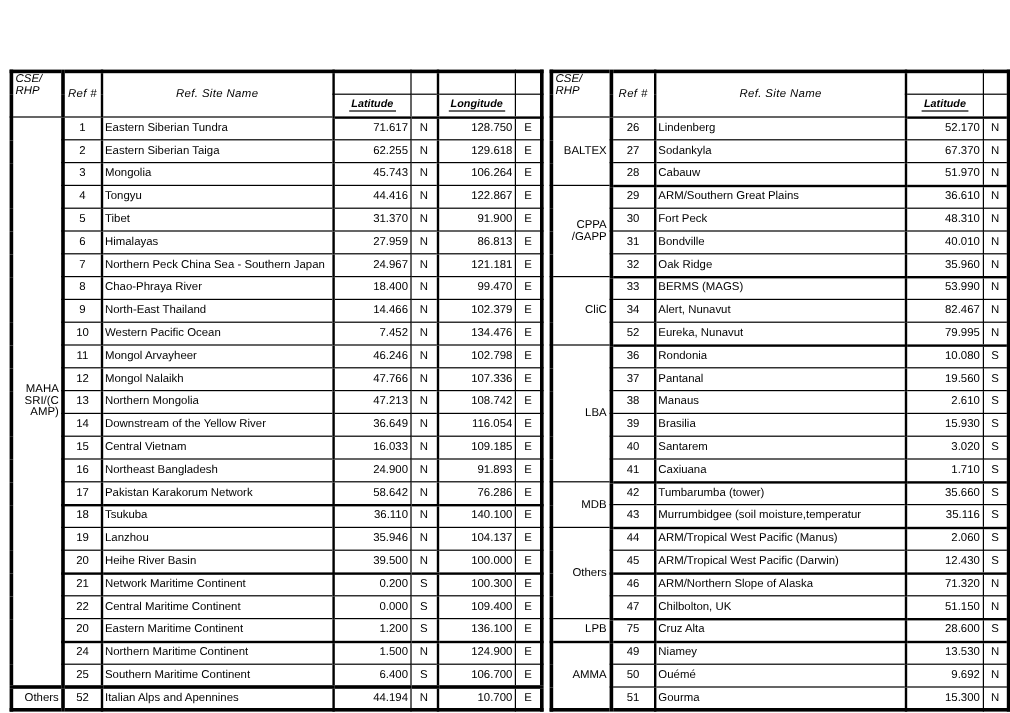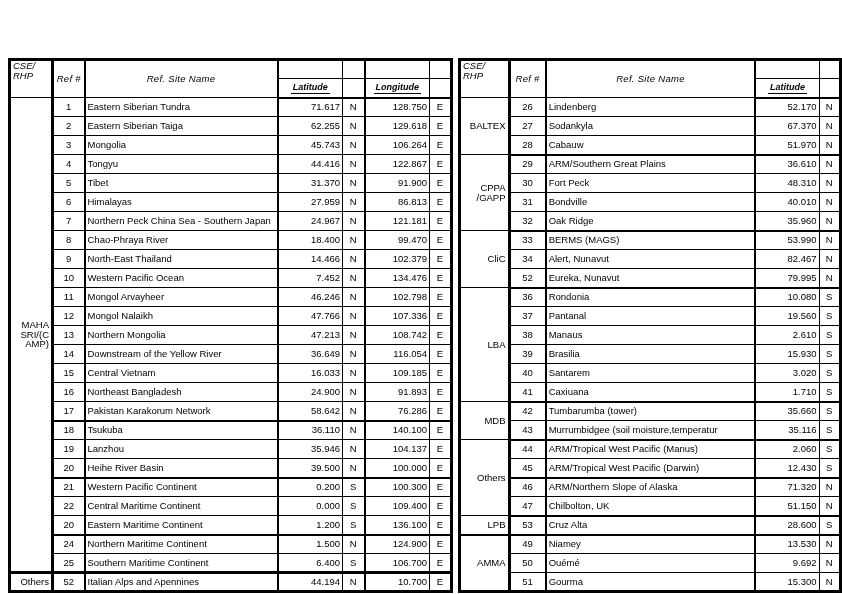--- a/index.html
+++ b/index.html
@@ -327,21 +327,21 @@
           <tr class="thickbottom">
             <td class="refnum">20</td>
             <td class="sitename">Heihe River Basin</td>
             <td class="num lat-cell">39.500</td>
             <td class="hemi">N</td>
             <td class="num lat-cell">100.000</td>
             <td class="hemi">E</td>
           </tr>
           <tr>
             <td class="refnum">21</td>
-            <td class="sitename">Western Pacific Continent</td>
+            <td class="sitename">Network Maritime Continent</td>
             <td class="num lat-cell">0.200</td>
             <td class="hemi">S</td>
             <td class="num lat-cell">100.300</td>
             <td class="hemi">E</td>
           </tr>
           <tr>
             <td class="refnum">22</td>
             <td class="sitename">Central Maritime Continent</td>
             <td class="num lat-cell">0.000</td>
             <td class="hemi">S</td>
@@ -547,21 +547,21 @@
             <td class="hemi">N</td>
           </tr>
           <tr class="thickbottom">
             <td class="refnum">47</td>
             <td class="sitename">Chilbolton, UK</td>
             <td class="num lat-cell">51.150</td>
             <td class="hemi">N</td>
           </tr>
           <tr class="thickbottom">
             <td class="grp" rowspan="1">LPB</td>
-            <td class="refnum">53</td>
+            <td class="refnum">75</td>
             <td class="sitename">Cruz Alta</td>
             <td class="num lat-cell">28.600</td>
             <td class="hemi">S</td>
           </tr>
           <tr>
             <td class="grp" rowspan="3">AMMA</td>
             <td class="refnum">49</td>
             <td class="sitename">Niamey</td>
             <td class="num lat-cell">13.530</td>
             <td class="hemi">N</td>

